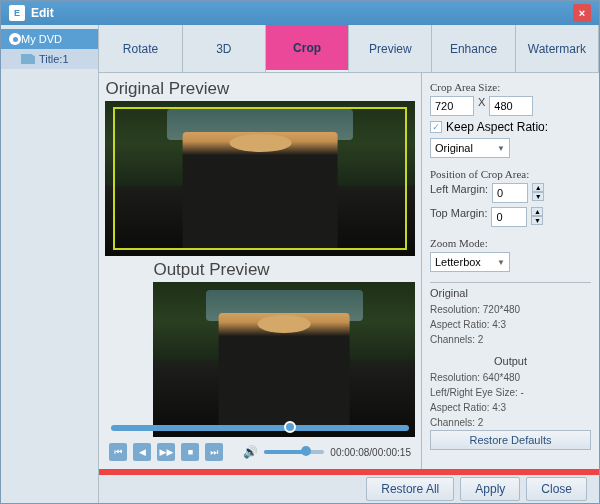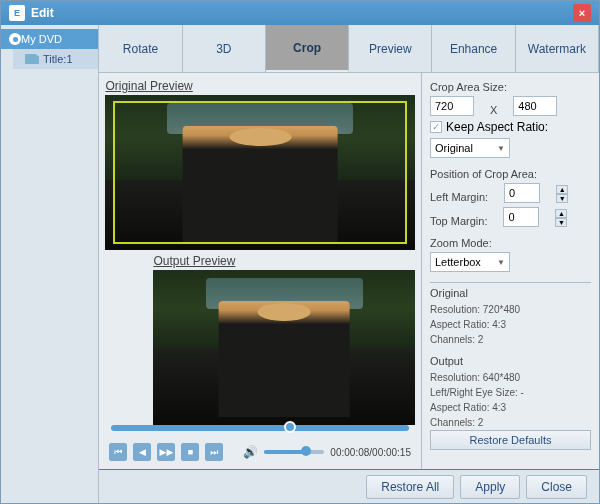--- a/index.html
+++ b/index.html
@@ -9,71 +9,71 @@
 
     .title-bar { background: linear-gradient(to bottom, #5a9fd4, #4a8fc4); height: 24px; display: flex; align-items: center; padding: 0 8px; color: white; font-size: 12px; font-weight: bold; }
     .title-bar-icon { width: 16px; height: 16px; margin-right: 6px; background: #fff; border-radius: 2px; display: flex; align-items: center; justify-content: center; font-size: 9px; color: #4a8fc4; }
     .title-bar-title { flex: 1; }
     .close-btn { width: 18px; height: 18px; background: #e05050; border-radius: 2px; display: flex; align-items: center; justify-content: center; color: white; font-size: 11px; cursor: pointer; }
 
     .main-content { display: flex; flex: 1; overflow: hidden; }
 
     .sidebar { width: 108px; background: #dde5ed; border-right: 1px solid #b0bec8; padding: 4px 0; }
     .sidebar-header { background: #5a9fd4; color: white; padding: 4px 8px; font-size: 11px; display: flex; align-items: center; }
-    .sidebar-item { padding: 4px 12px; font-size: 11px; color: #2a5080; display: flex; align-items: center; gap: 4px; cursor: pointer; background: #c8d8e8; margin-left: 12px; }
+    .sidebar-item { padding: 4px 20px; font-size: 11px; color: #2a5080; display: flex; align-items: center; gap: 4px; cursor: pointer; background: #c8d8e8; }
     .sidebar-file-icon { width: 14px; height: 10px; background: #7ab0d0; clip-path: polygon(0 0, 75% 0, 100% 25%, 100% 100%, 0 100%); }
 
     .right-panel { flex: 1; display: flex; flex-direction: column; }
 
     .tabs { display: flex; background: #dde5ed; border-bottom: 1px solid #b0bec8; height: 48px; }
     .tab { flex: 1; display: flex; align-items: center; justify-content: center; font-size: 12px; color: #2a5080; cursor: pointer; border-right: 1px solid #b0bec8; }
-    .tab.active { background: #a3a3a3; color: #1a3a5a; font-weight: bold; border-bottom: 2px solid #e8edf2; }
+    .tab.active { background: #ec4899; color: #1a3a5a; font-weight: bold; border-bottom: 2px solid #e8edf2; }
 
     .edit-area { display: flex; flex: 1; overflow: hidden; }
 
     .preview-panel { flex: 1; display: flex; flex-direction: column; padding: 6px; gap: 4px; overflow: hidden; }
     .preview-section { flex: 1; }
-    .preview-label { font-size: 12px; color: #444; margin-bottom: 2px; text-decoration: underline; }
+    .preview-label { font-size: 17px; color: #444; margin-bottom: 2px; }
     .preview-box { background: #2a3040; width: 100%; height: 155px; position: relative; overflow: hidden; display: flex; align-items: center; justify-content: center; }
 
     .output-preview { height: 140px; padding-left: 48px; }
 
     .scrubber-area { padding: 2px 6px; }
     .scrubber-track { height: 6px; background: #5a9fd4; border-radius: 3px; position: relative; margin: 4px 0; }
     .scrubber-handle { position: absolute; top: -4px; left: 60%; width: 12px; height: 12px; background: #5a9fd4; border-radius: 50%; border: 2px solid white; transform: translateX(-50%); }
     .controls { display: flex; align-items: center; gap: 6px; padding: 2px 4px; }
     .ctrl-btn { width: 18px; height: 18px; background: #7aaad0; border: none; border-radius: 2px; cursor: pointer; display: flex; align-items: center; justify-content: center; color: white; font-size: 9px; }
     .volume-track { width: 60px; height: 4px; background: #aac0d4; border-radius: 2px; position: relative; }
     .volume-fill { width: 70%; height: 100%; background: #5a9fd4; border-radius: 2px; }
     .volume-handle { position: absolute; top: -4px; left: 70%; width: 10px; height: 10px; background: #5a9fd4; border-radius: 50%; transform: translateX(-50%); }
     .time-display { font-size: 10px; color: #444; margin-left: auto; }
 
     .settings-panel { width: 178px; background: #e8edf2; border-left: 1px solid #b0bec8; padding: 8px; overflow-y: auto; }
     .setting-group { margin-bottom: 10px; }
-    .setting-label { font-size: 11px; color: #444; margin-bottom: 3px; }
-    .setting-row { display: flex; align-items: flex-end; gap: 16px; margin-bottom: 4px; }
+    .setting-label { font-size: 11px; color: #444; margin-bottom: 3px; font-family: Liberation Serif, serif; }
+    .setting-row { display: flex; align-items: flex-start; gap: 4px; margin-bottom: 4px; }
     .number-input { width: 44px; height: 20px; border: 1px solid #aabbcc; background: white; padding: 0 4px; font-size: 11px; }
     .input-x { font-size: 11px; color: #444; }
     .checkbox-row { display: flex; align-items: center; gap: 4px; margin-bottom: 4px; }
     .checkbox { width: 12px; height: 12px; border: 1px solid #aabbcc; background: white; display: flex; align-items: center; justify-content: center; }
     .checkbox.checked::after { content: '✓'; font-size: 9px; color: #5a9fd4; }
     .dropdown { width: 80px; height: 20px; border: 1px solid #aabbcc; background: white; font-size: 11px; padding: 0 4px; display: flex; align-items: center; justify-content: space-between; }
     .dropdown-arrow { font-size: 8px; color: #666; }
     .margin-input { width: 36px; height: 20px; border: 1px solid #aabbcc; background: white; padding: 0 4px; font-size: 11px; }
     .spinner-btns { display: flex; flex-direction: column; }
     .spinner-btn { width: 12px; height: 9px; border: 1px solid #aabbcc; background: #e0e8f0; display: flex; align-items: center; justify-content: center; font-size: 7px; cursor: pointer; }
 
     .info-section { margin-top: 8px; }
     .info-divider { border-top: 1px solid #b0bec8; margin-bottom: 4px; }
     .info-title { font-size: 11px; color: #666; margin-bottom: 3px; }
     .info-text { font-size: 10px; color: #555; line-height: 1.5; }
 
     .restore-btn { width: 100%; margin-top: 0; padding: 3px 6px; background: linear-gradient(to bottom, #f0f4f8, #dce4ec); border: 1px solid #aabbcc; font-size: 11px; cursor: pointer; color: #2a5080; }
 
-    .bottom-bar { height: 34px; background: #dde5ed; border-top: 1px solid #ef4444; display: flex; align-items: center; justify-content: flex-end; gap: 6px; padding: 0 12px; }
+    .bottom-bar { height: 34px; background: #dde5ed; border-top: 6px solid #ef4444; display: flex; align-items: center; justify-content: flex-end; gap: 6px; padding: 0 12px; }
     .bottom-btn { padding: 4px 14px; border: 1px solid #aabbcc; background: linear-gradient(to bottom, #f0f4f8, #dce4ec); font-size: 12px; cursor: pointer; color: #2a5080; border-radius: 2px; }
   </style>
 </head>
 <body>
 
 <div class="window">
 
   <div class="title-bar">
     <div class="title-bar-icon">E</div>
     <span class="title-bar-title">Edit</span>
@@ -230,21 +230,21 @@
           </div>
 
           <div class="info-section">
             <div class="info-divider"></div>
             <div class="info-title" style="font-size:11px;color:#444;">Original</div>
             <div class="info-text">Resolution: 720*480</div>
             <div class="info-text">Aspect Ratio: 4:3</div>
             <div class="info-text">Channels: 2</div>
 
             <div style="height:8px;"></div>
-            <div class="info-title" style="font-size:11px;color:#444;">Output</div>
+            <div class="info-title" style="font-size:11px;color:#444;text-align:center;">Output</div>
             <div class="info-text">Resolution: 640*480</div>
             <div class="info-text">Left/Right Eye Size: -</div>
             <div class="info-text">Aspect Ratio: 4:3</div>
             <div class="info-text">Channels: 2</div>
 
             <button class="restore-btn">Restore Defaults</button>
           </div>
         </div>
       </div>
 

